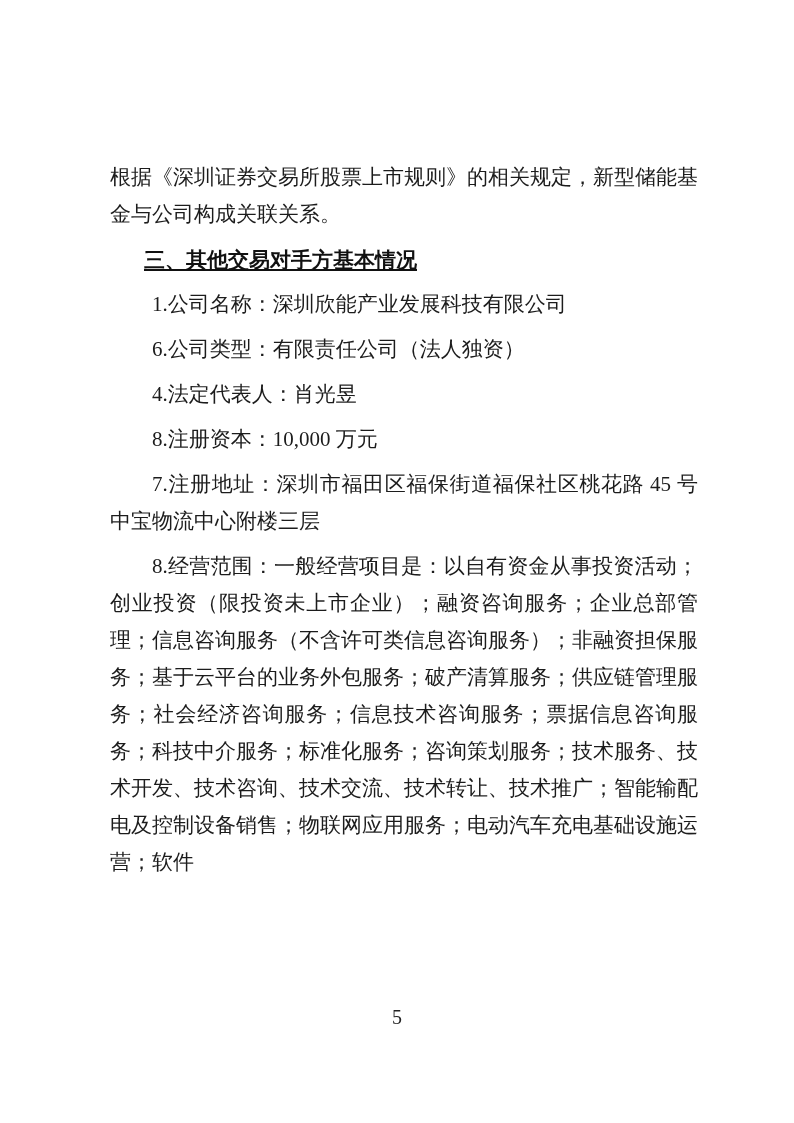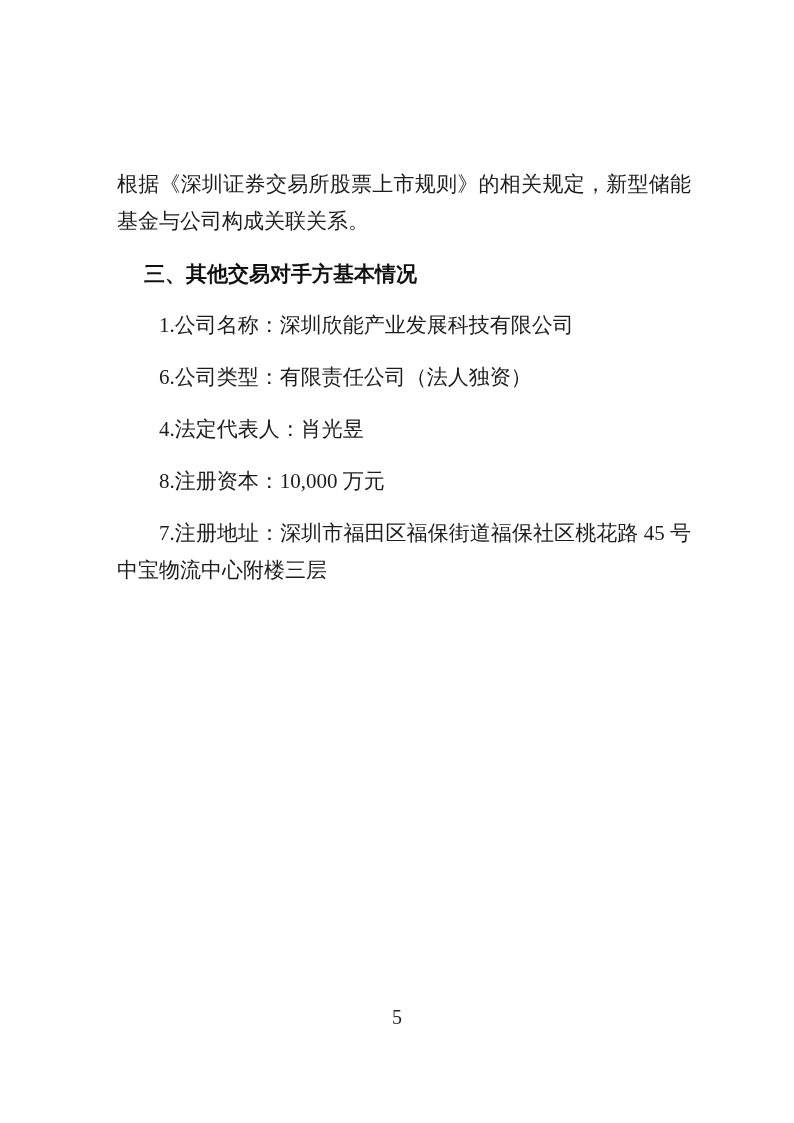--- a/index.html
+++ b/index.html
@@ -20,36 +20,37 @@
   .content {
     position: absolute;
     left: 102px;
     top: 151px;
     width: 604px;
     font-size: 21px;
     line-height: 37px;
     text-align: justify;
   }
   .para {
-    margin: 15px;
+    margin: 8px;
     text-indent: 2em;
     font-family: Liberation Serif, serif;
   }
   .para.no-indent {
     text-indent: 0;
   }
   .section-heading {
     margin: 2px 0;
     text-indent: 2em;
     font-size: 21px;
     line-height: 37px;
     font-weight: bold;
     font-family: "Liberation Sans", "DejaVu Sans", sans-serif;
     color: #111111;
     text-align: left;
+    text-decoration: underline;
   }
   .para.spaced-top {
     margin-top: 6px;
   }
   .footer {
     position: absolute;
     left: 0;
     top: 1001px;
     width: 794px;
     text-align: center;
@@ -77,19 +78,20 @@
 
 
     <p class="para">6.公司类型：有限责任公司（法人独资）</p>
 
     <p class="para">4.法定代表人：肖光昱</p>
 
     <p class="para">8.注册资本：10,000 万元</p>
 
     <p class="para">7.注册地址：深圳市福田区福保街道福保社区桃花路 45 号中宝物流中心附楼三层</p>
 
+    <p class="para spaced-top">8.经营范围：一般经营项目是：以自有资金从事投资活动；创业投资（限投资未上市企业）；融资咨询服务；企业总部管理；信息咨询服务（不含许可类信息咨询服务）；非融资担保服务；基于云平台的业务外包服务；破产清算服务；供应链管理服务；社会经济咨询服务；信息技术咨询服务；票据信息咨询服务；科技中介服务；标准化服务；咨询策划服务；技术服务、技术开发、技术咨询、技术交流、技术转让、技术推广；智能输配电及控制设备销售；物联网应用服务；电动汽车充电基础设施运营；软件</p>
 
   </div>
 
   <div class="footer">
     <span class="page-number">5</span>
   </div>
 </div>
 
 </body></html>

